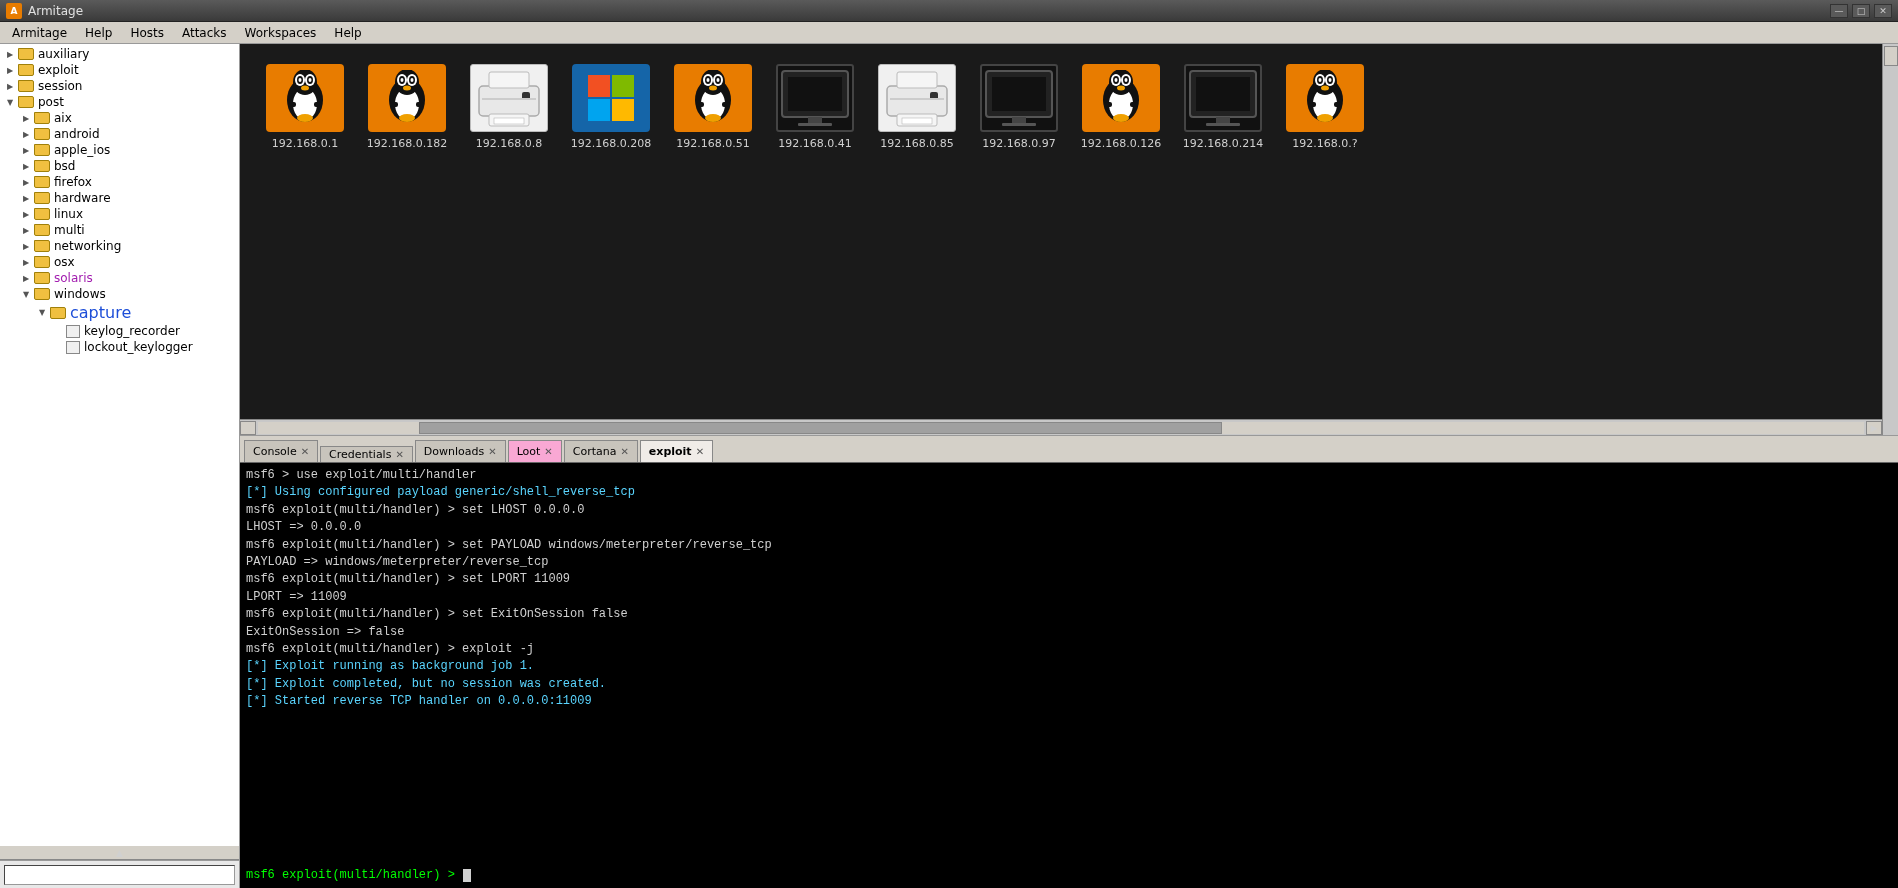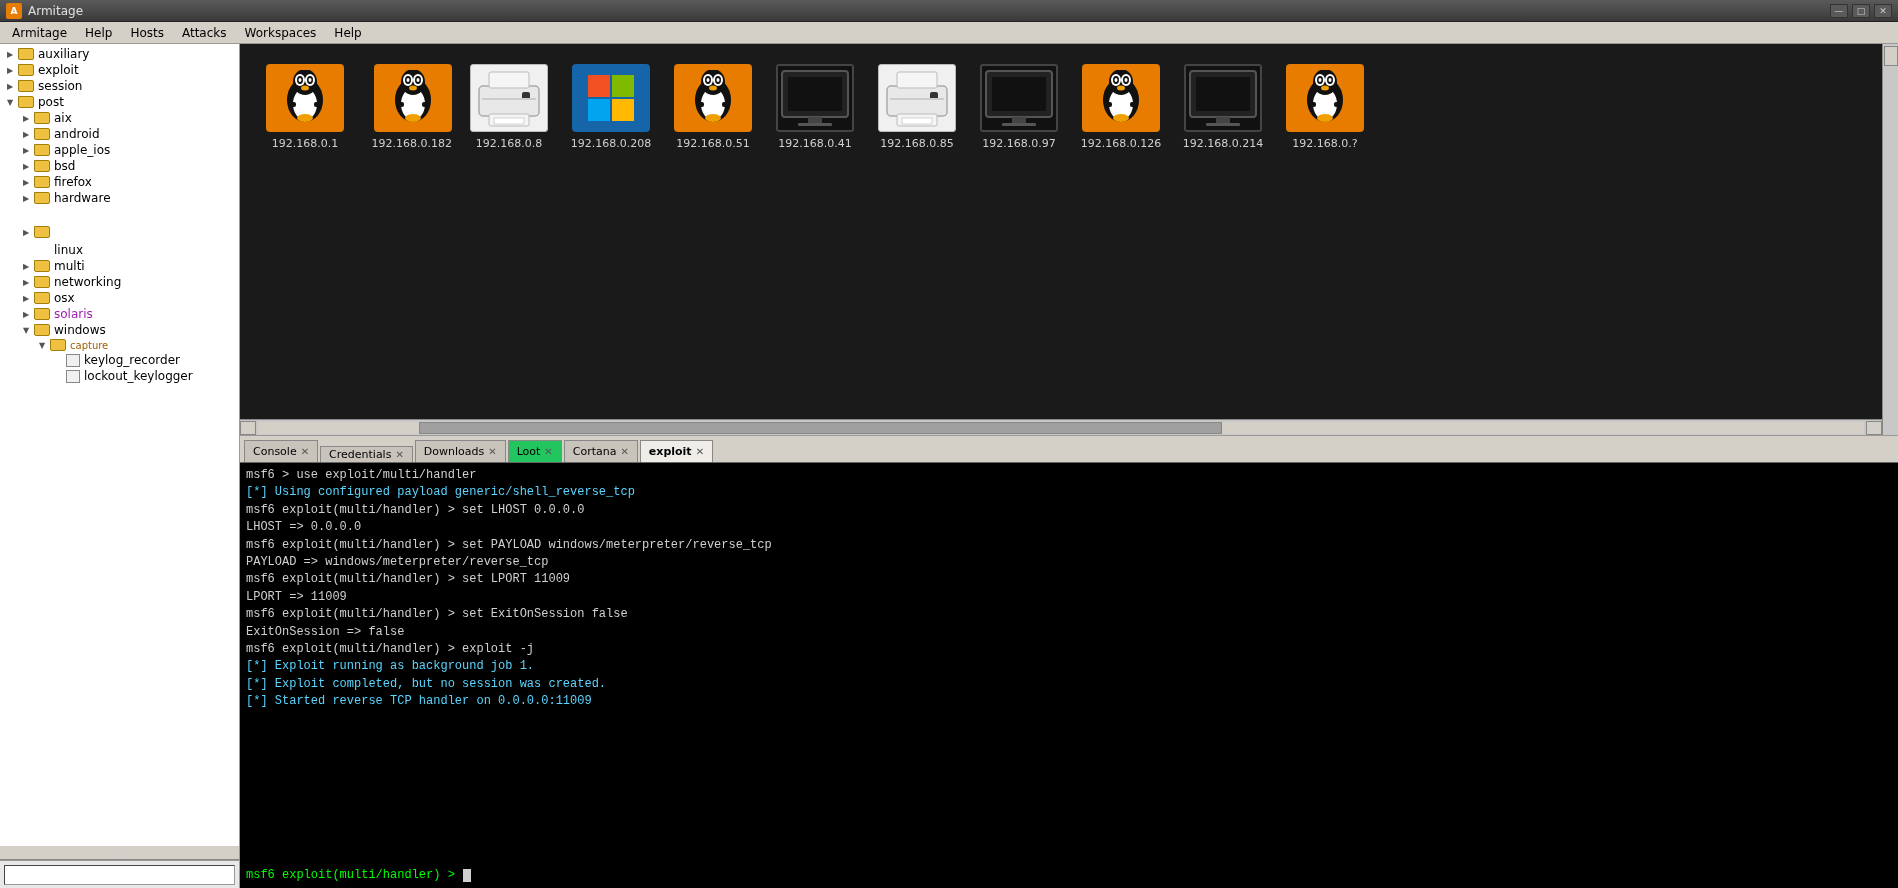--- a/index.html
+++ b/index.html
@@ -331,21 +331,21 @@
         <div class="tree-item" style="display: flex; align-items: center; padding: 1px 0px; white-space: nowrap; cursor: pointer;">
           <span style="display: inline-block; width: 20px;"></span>
           <span class="tree-arrow" style="color: rgb(85, 85, 85);">▶</span>
           <span style="display: inline-block; width: 16px; height: 12px; background: rgb(240, 192, 64); border: 1px solid rgb(160, 128, 10); border-radius: 0px 2px 2px; margin-right: 4px; position: relative; flex-shrink: 0; vertical-align: middle;"></span>
           <span style="color: rgb(0, 0, 0); font-size: 12px;">hardware</span>
         </div>
         <div class="tree-item" style="display: flex; align-items: center; padding: 1px 0px; white-space: nowrap; cursor: pointer;">
           <span style="display: inline-block; width: 20px;"></span>
           <span class="tree-arrow" style="color: rgb(85, 85, 85);">▶</span>
           <span style="display: inline-block; width: 16px; height: 12px; background: rgb(240, 192, 64); border: 1px solid rgb(160, 128, 10); border-radius: 0px 2px 2px; margin-right: 4px; position: relative; flex-shrink: 0; vertical-align: middle;"></span>
-          <span style="color: rgb(0, 0, 0); font-size: 12px; margin-top: 36px;">linux</span>
+          <span style="color: rgb(0, 0, 0); font-size: 12px;">linux</span>
         </div>
         <div class="tree-item" style="display: flex; align-items: center; padding: 1px 0px; white-space: nowrap; cursor: pointer;">
           <span style="display: inline-block; width: 20px;"></span>
           <span class="tree-arrow" style="color: rgb(85, 85, 85);">▶</span>
           <span style="display: inline-block; width: 16px; height: 12px; background: rgb(240, 192, 64); border: 1px solid rgb(160, 128, 10); border-radius: 0px 2px 2px; margin-right: 4px; position: relative; flex-shrink: 0; vertical-align: middle;"></span>
           <span style="color: rgb(0, 0, 0); font-size: 12px;">multi</span>
         </div>
         <div class="tree-item" style="display: flex; align-items: center; padding: 1px 0px; white-space: nowrap; cursor: pointer;">
           <span style="display: inline-block; width: 20px;"></span>
           <span class="tree-arrow" style="color: rgb(85, 85, 85);">▶</span>
@@ -367,21 +367,21 @@
         <div class="tree-item" style="display: flex; align-items: center; padding: 1px 0px; white-space: nowrap; cursor: pointer;">
           <span style="display: inline-block; width: 20px;"></span>
           <span class="tree-arrow" style="color: rgb(85, 85, 85);">▼</span>
           <span style="display: inline-block; width: 16px; height: 12px; background: rgb(240, 192, 64); border: 1px solid rgb(160, 128, 10); border-radius: 0px 2px 2px; margin-right: 4px; position: relative; flex-shrink: 0; vertical-align: middle;"></span>
           <span style="color: rgb(0, 0, 0); font-size: 12px;">windows</span>
         </div>
         <div class="tree-item" style="display: flex; align-items: center; padding: 1px 0px; white-space: nowrap; cursor: pointer;">
           <span style="display: inline-block; width: 36px;"></span>
           <span class="tree-arrow" style="color: rgb(85, 85, 85);">▼</span>
           <span style="display: inline-block; width: 16px; height: 12px; background: rgb(240, 192, 64); border: 1px solid rgb(160, 128, 10); border-radius: 0px 2px 2px; margin-right: 4px; position: relative; flex-shrink: 0; vertical-align: middle;"></span>
-          <span style="color: #a16207; font-size: 10px;">capture</span>
+          <span style="color: #1d4ed8; font-size: 16px;">capture</span>
         </div>
         <div class="tree-item" style="display: flex; align-items: center; padding: 1px 0px; white-space: nowrap; cursor: pointer; text-align: right;">
           <span style="display: inline-block; width: 52px;"></span>
           <span class="tree-arrow" style="visibility: hidden;">▶</span>
           <span style="display: inline-block; width: 14px; height: 13px; background: rgb(240, 240, 240); border: 1px solid rgb(136, 136, 136); margin-right: 4px; flex-shrink: 0; vertical-align: middle;"></span>
           <span style="color: rgb(0, 0, 0); font-size: 12px;">keylog_recorder</span>
         </div>
         <div class="tree-item" style="display: flex; align-items: center; padding: 1px 0px; white-space: nowrap; cursor: pointer;">
           <span style="display: inline-block; width: 52px;"></span>
           <span class="tree-arrow" style="visibility: hidden;">▶</span>
@@ -415,21 +415,21 @@
     <ellipse cx="20" cy="10" rx="1.5" ry="2" fill="#fff"></ellipse>
     <ellipse cx="30" cy="10" rx="1.5" ry="2" fill="#fff"></ellipse>
     <ellipse cx="25" cy="18" rx="4" ry="2.5" fill="#f0a000"></ellipse>
     <ellipse cx="25" cy="48" rx="8" ry="4" fill="#f0a000"></ellipse>
     <rect x="8" y="32" width="8" height="5" rx="2" fill="#111"></rect>
     <rect x="34" y="32" width="8" height="5" rx="2" fill="#111"></rect>
   </svg>
             </div>
             <div style="color: rgb(208, 208, 208); font-size: 11px; margin-top: 5px; text-align: center; font-family: &quot;DejaVu Sans&quot;, sans-serif;">192.168.0.1</div>
           </div>
-          <div class="host-item" style="display: flex; flex-direction: column; align-items: flex-end; cursor: pointer; min-width: 90px;">
+          <div class="host-item" style="display: flex; flex-direction: column; align-items: center; cursor: pointer; min-width: 90px;">
             <div style="width: 78px; height: 68px; background: rgb(232, 124, 0); border-radius: 4px; display: flex; align-items: center; justify-content: center; position: relative;">
               <svg width="50" height="56" viewBox="0 0 50 56" xmlns="http://www.w3.org/2000/svg">
     <ellipse cx="25" cy="30" rx="18" ry="22" fill="#111"></ellipse>
     <ellipse cx="25" cy="34" rx="12" ry="16" fill="#fff"></ellipse>
     <ellipse cx="25" cy="12" rx="12" ry="13" fill="#111"></ellipse>
     <ellipse cx="20" cy="10" rx="5" ry="6" fill="#fff"></ellipse>
     <ellipse cx="30" cy="10" rx="5" ry="6" fill="#fff"></ellipse>
     <ellipse cx="20" cy="10" rx="3" ry="4" fill="#111"></ellipse>
     <ellipse cx="30" cy="10" rx="3" ry="4" fill="#111"></ellipse>
     <ellipse cx="20" cy="10" rx="1.5" ry="2" fill="#fff"></ellipse>
@@ -594,21 +594,21 @@
           <span style="margin-left: 4px; font-size: 10px; color: rgb(85, 85, 85); cursor: pointer;"> ✕</span>
         </div>
         <div class="tab" style="display: flex; align-items: center; padding: 3px 8px; background: rgb(200, 196, 188); border-top: 1px solid rgb(136, 136, 136); border-right: 1px solid rgb(136, 136, 136); border-left: 1px solid rgb(136, 136, 136); border-image: initial; border-bottom: none; margin-right: 2px; font-size: 11px; color: rgb(0, 0, 0); cursor: pointer; height: 16px;">
           <span>Credentials</span>
           <span style="margin-left: 4px; font-size: 10px; color: rgb(85, 85, 85); cursor: pointer;"> ✕</span>
         </div>
         <div class="tab" style="display: flex; align-items: center; padding: 3px 8px; background: rgb(200, 196, 188); border-top: 1px solid rgb(136, 136, 136); border-right: 1px solid rgb(136, 136, 136); border-left: 1px solid rgb(136, 136, 136); border-image: initial; border-bottom: none; margin-right: 2px; font-size: 11px; color: rgb(0, 0, 0); cursor: pointer; height: 22px;">
           <span>Downloads</span>
           <span style="margin-left: 4px; font-size: 10px; color: rgb(85, 85, 85); cursor: pointer;"> ✕</span>
         </div>
-        <div class="tab" style="display: flex; align-items: center; padding: 3px 8px; background: #22c55e; border-top: 1px solid rgb(136, 136, 136); border-right: 1px solid rgb(136, 136, 136); border-left: 1px solid rgb(136, 136, 136); border-image: initial; border-bottom: none; margin-right: 2px; font-size: 11px; color: rgb(0, 0, 0); cursor: pointer; height: 22px;">
+        <div class="tab" style="display: flex; align-items: center; padding: 3px 8px; background: #f9a8d4; border-top: 1px solid rgb(136, 136, 136); border-right: 1px solid rgb(136, 136, 136); border-left: 1px solid rgb(136, 136, 136); border-image: initial; border-bottom: none; margin-right: 2px; font-size: 11px; color: rgb(0, 0, 0); cursor: pointer; height: 22px;">
           <span>Loot</span>
           <span style="margin-left: 4px; font-size: 10px; color: rgb(85, 85, 85); cursor: pointer;"> ✕</span>
         </div>
         <div class="tab" style="display: flex; align-items: center; padding: 3px 8px; background: rgb(200, 196, 188); border-top: 1px solid rgb(136, 136, 136); border-right: 1px solid rgb(136, 136, 136); border-left: 1px solid rgb(136, 136, 136); border-image: initial; border-bottom: none; margin-right: 2px; font-size: 11px; color: rgb(0, 0, 0); cursor: pointer; height: 22px;">
           <span>Cortana</span>
           <span style="margin-left: 4px; font-size: 10px; color: rgb(85, 85, 85); cursor: pointer;"> ✕</span>
         </div>
         <div class="tab active" style="display: flex; align-items: center; padding: 3px 8px; background: rgb(240, 236, 232); border-top: 1px solid rgb(136, 136, 136); border-right: 1px solid rgb(136, 136, 136); border-left: 1px solid rgb(136, 136, 136); border-image: initial; border-bottom: none; margin-right: 2px; font-size: 11px; color: rgb(0, 0, 0); cursor: pointer; height: 22px;">
           <span style="font-weight: bold;">exploit</span>
           <span style="margin-left: 4px; font-size: 10px; color: rgb(85, 85, 85); cursor: pointer;"> ✕</span>

